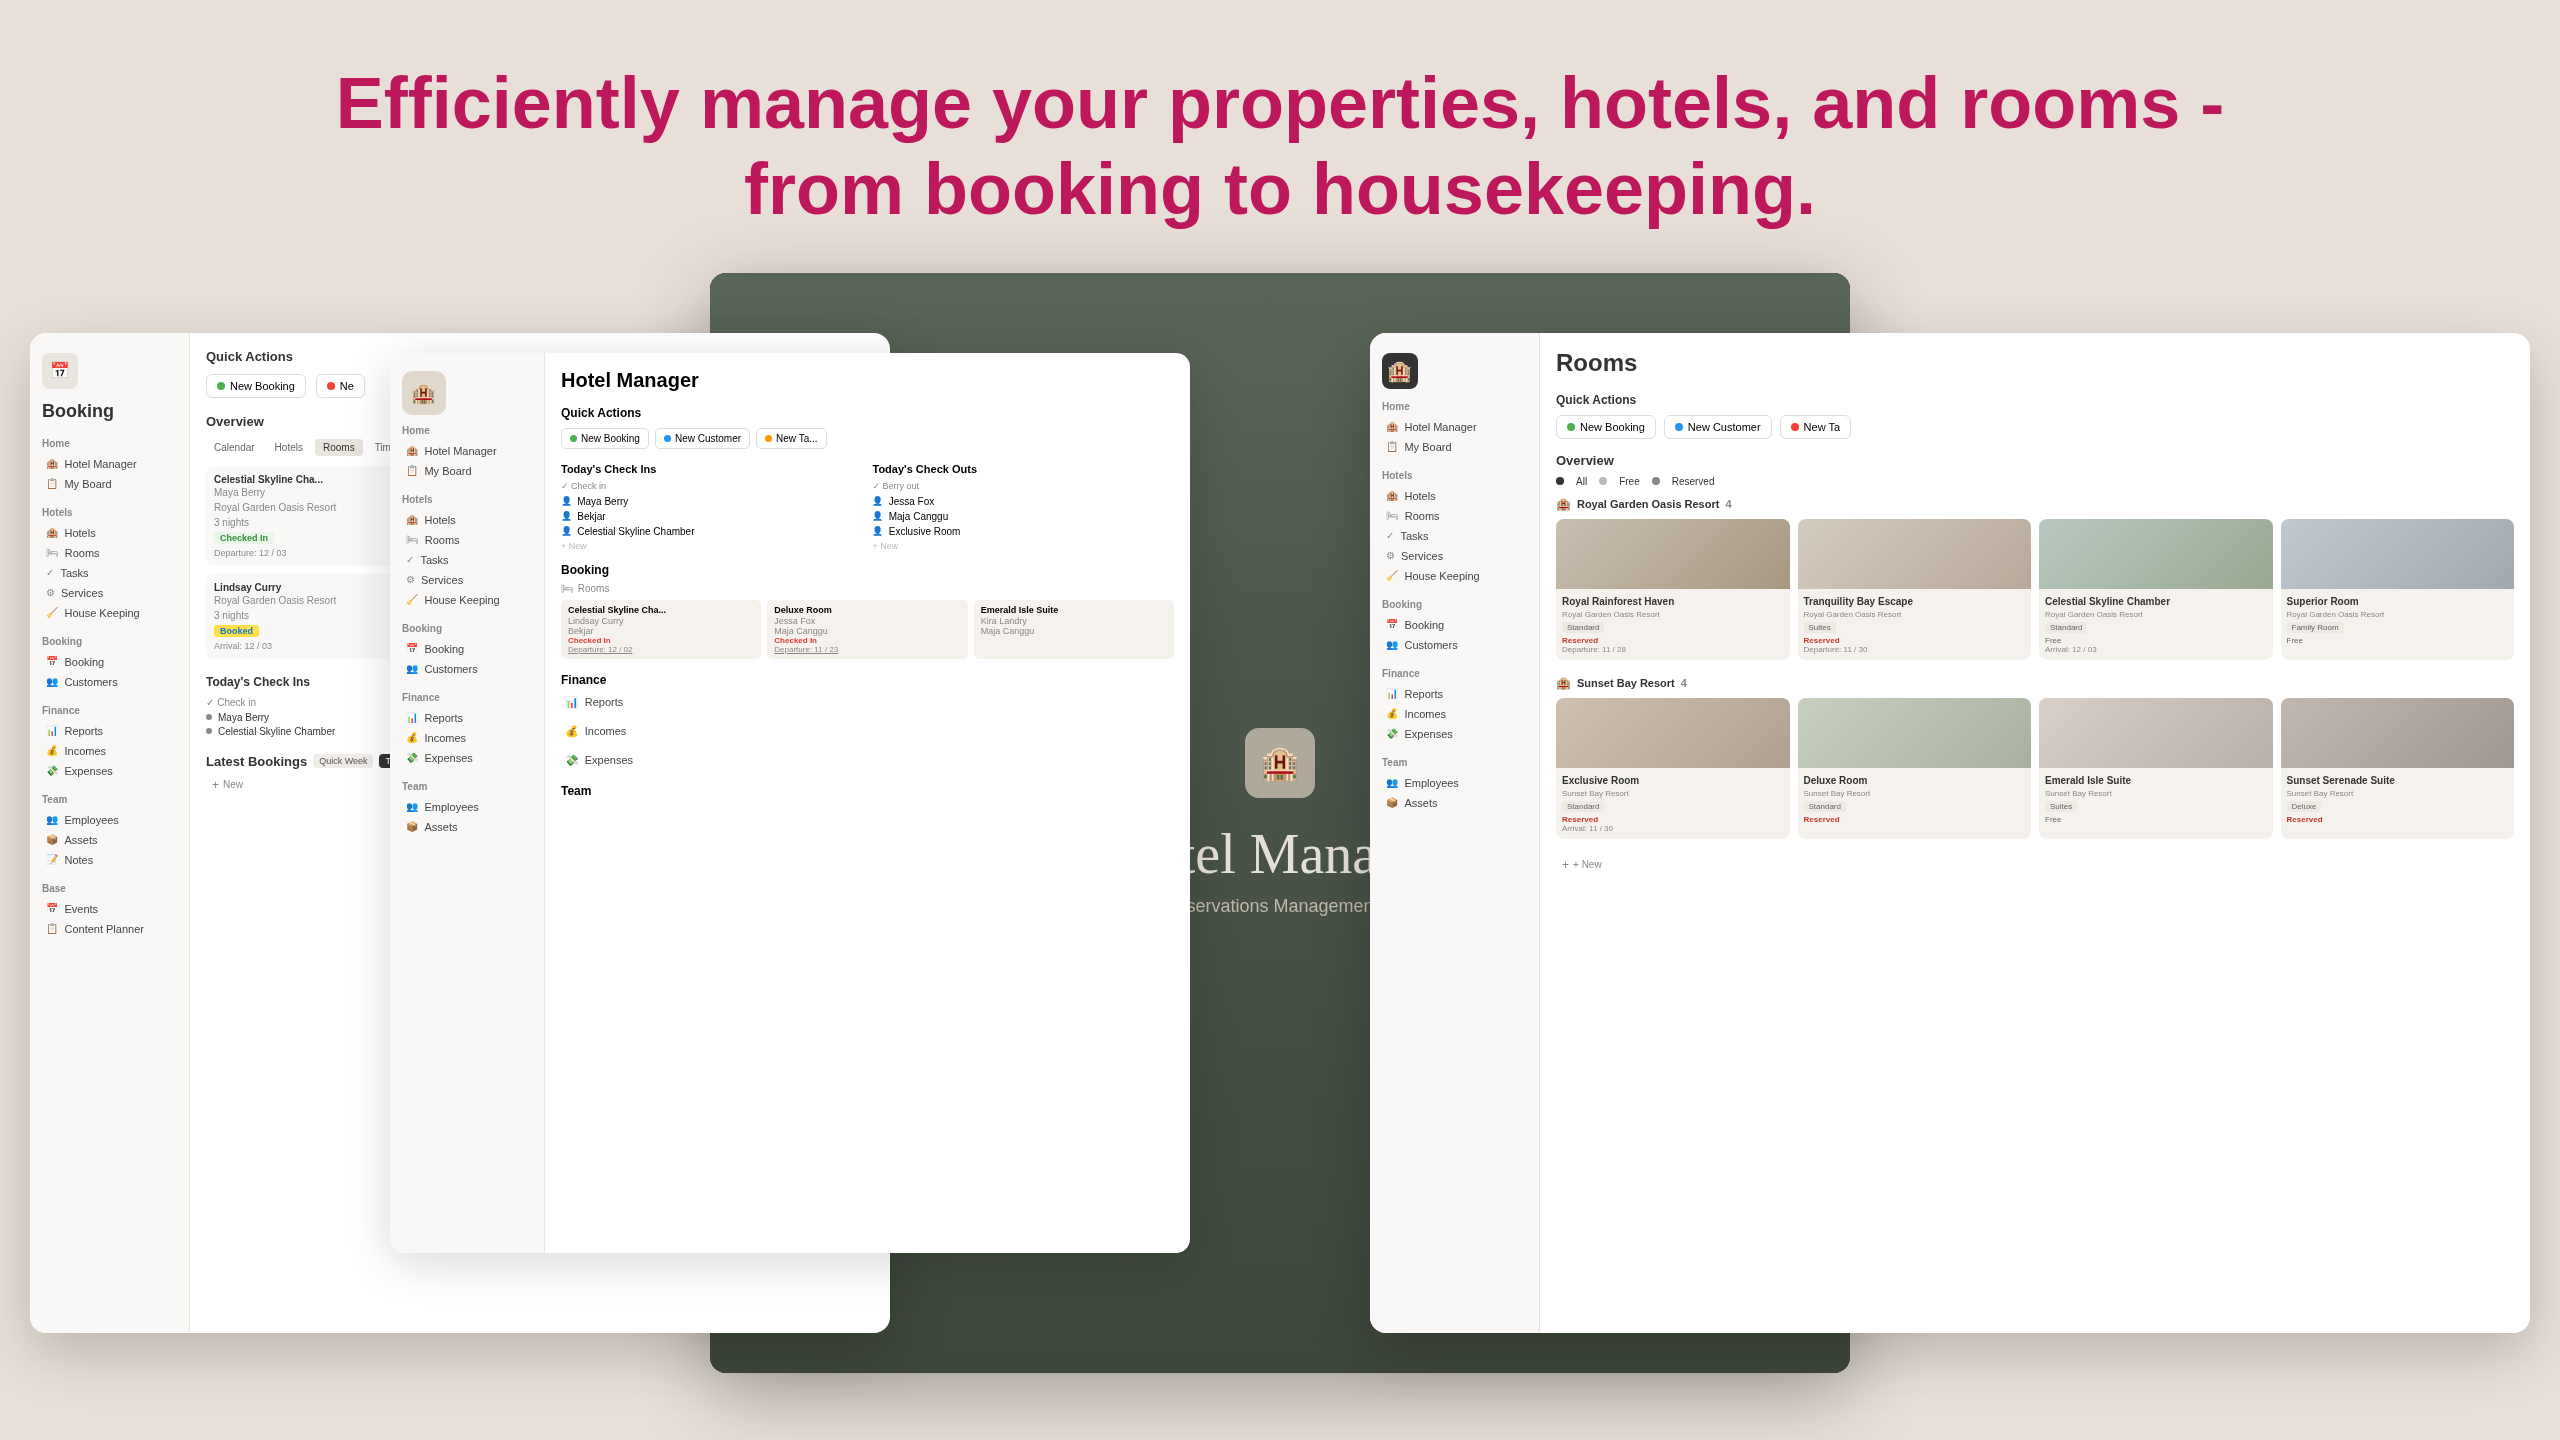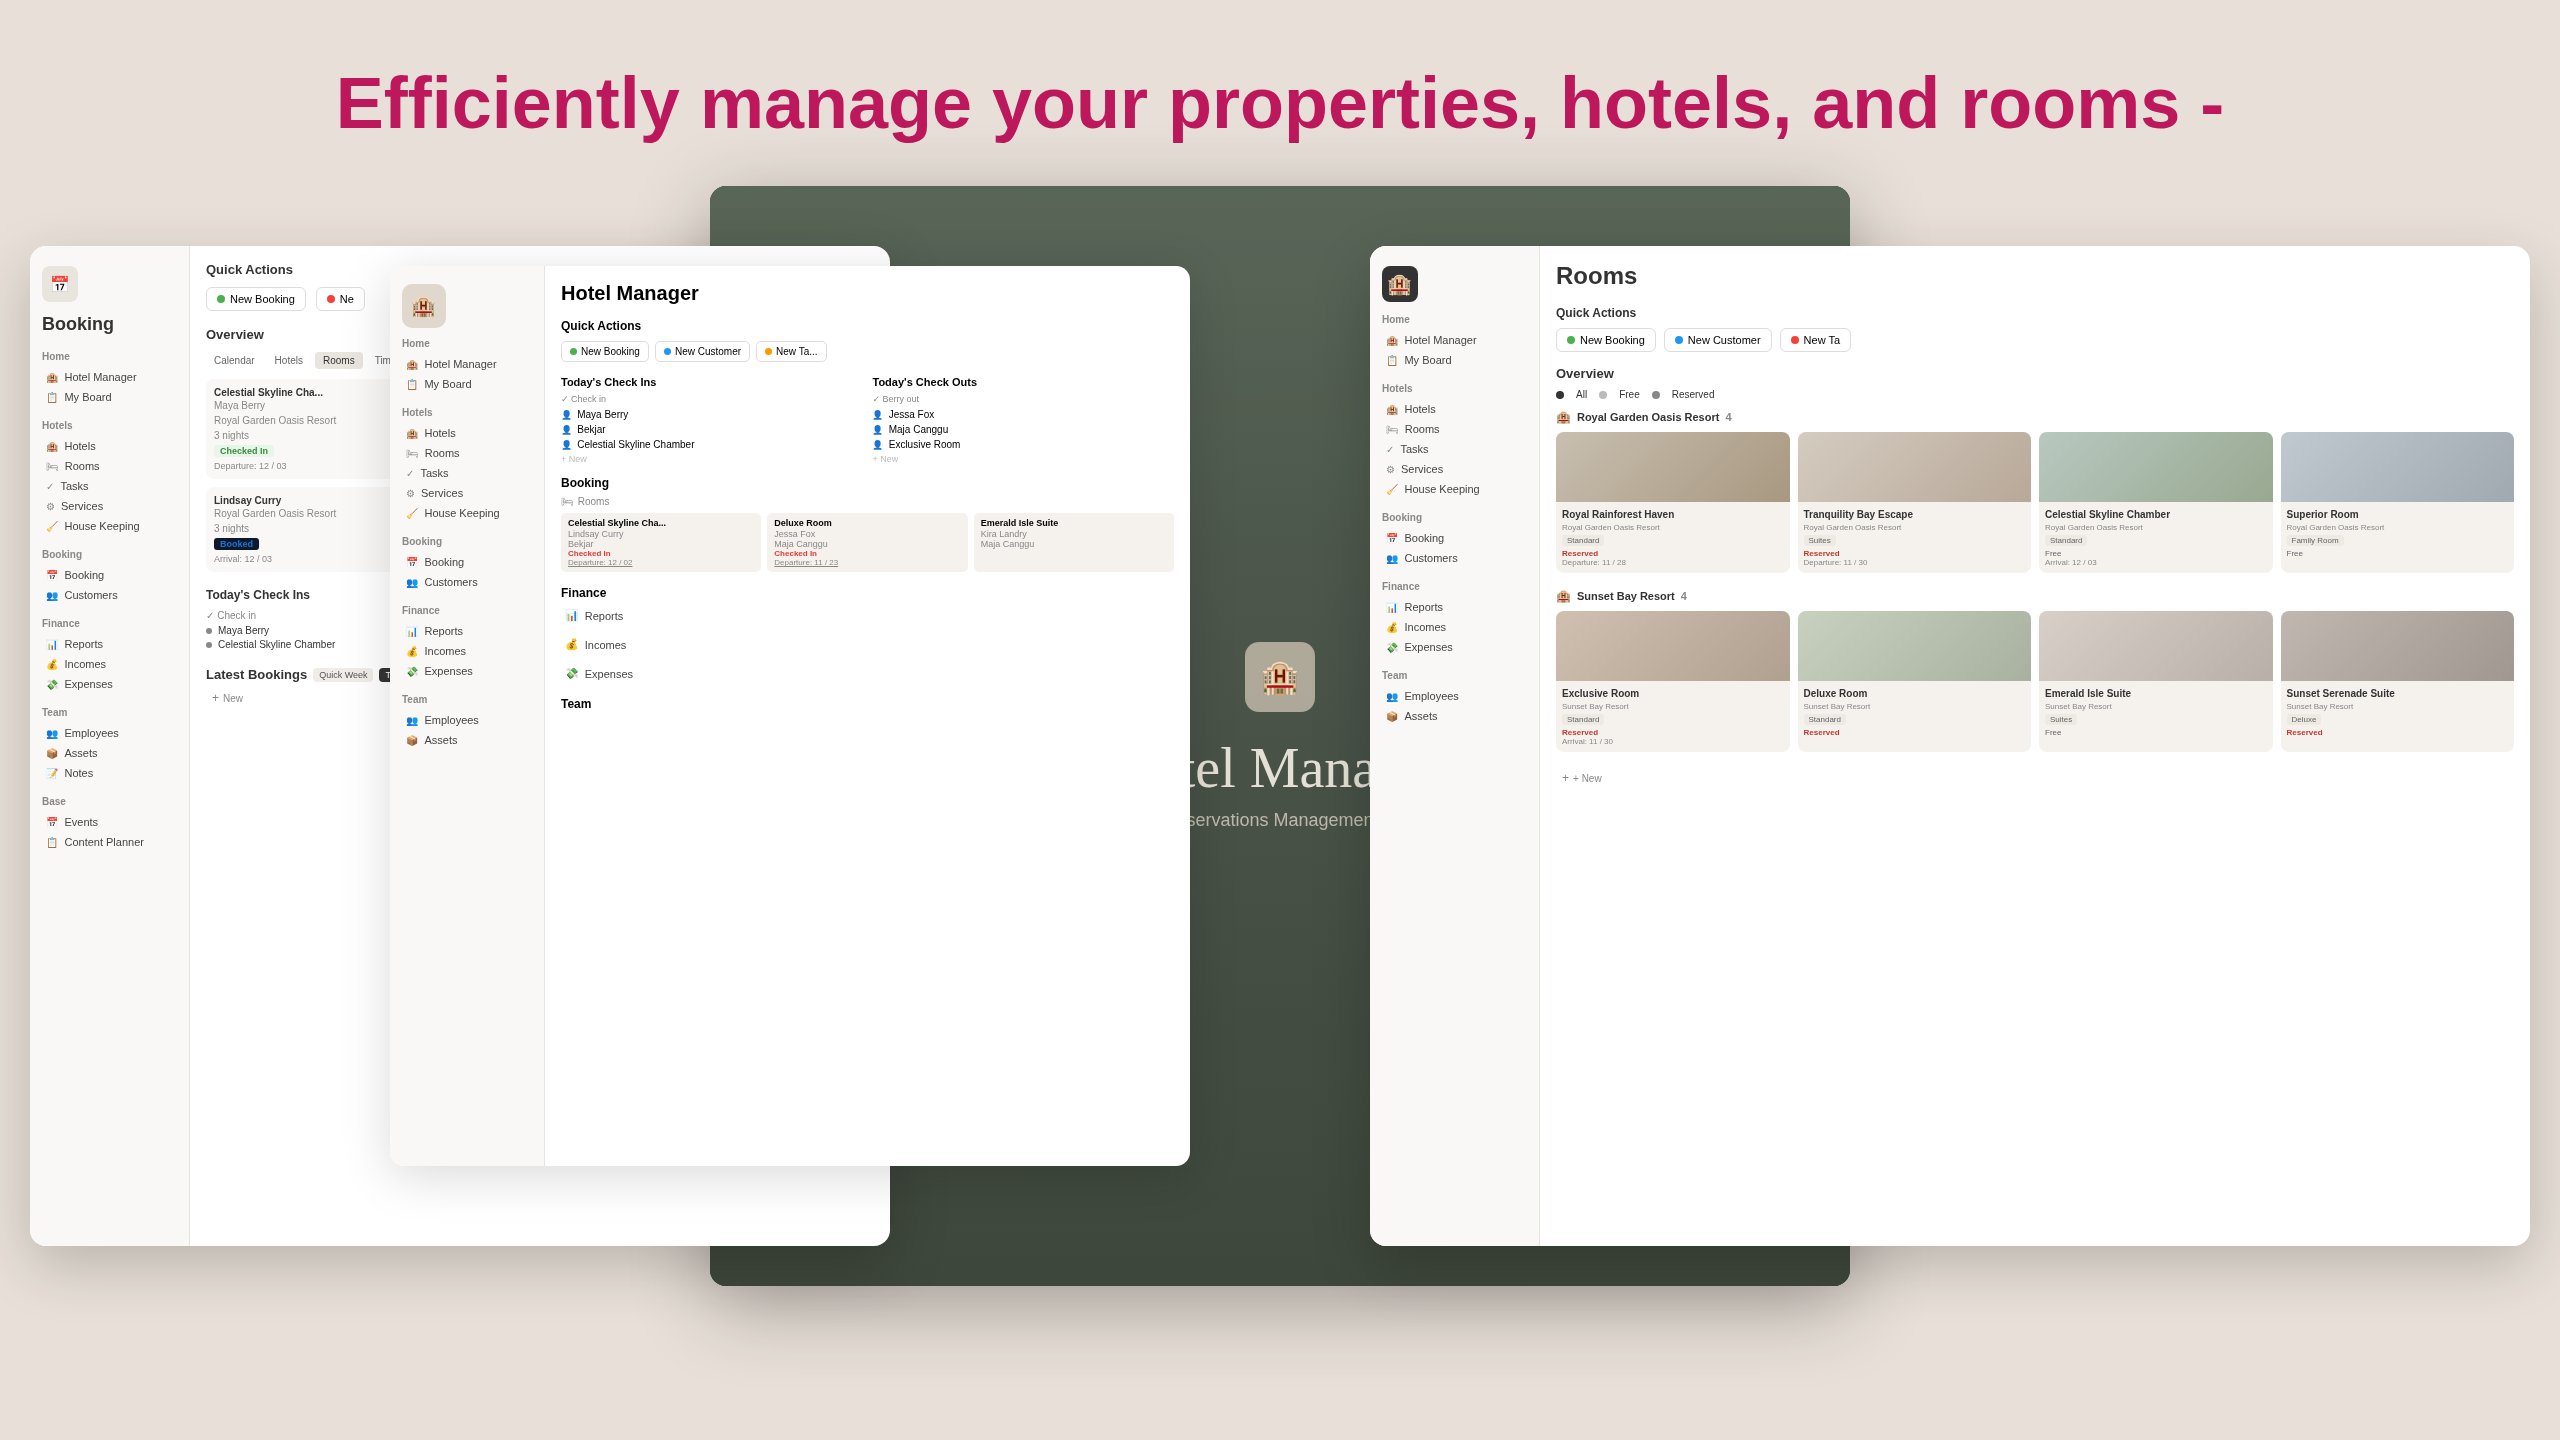--- a/index.html
+++ b/index.html
@@ -193,21 +193,21 @@
     .booking-card-hotel { color: #888; margin-bottom: 4px; }
     .booking-card-nights { color: #888; margin-bottom: 4px; }
     .status-badge {
       display: inline-block;
       padding: 1px 6px;
       border-radius: 3px;
       font-size: 9px;
       font-weight: 600;
     }
     .status-checked-in { background: #e8f5e9; color: #388e3c; }
-    .status-booked { background: #0f172a; color: #1976d2; }
+    .status-booked { background: #fde047; color: #1976d2; }
     .booking-card-dates { color: #888; font-size: 9px; margin-top: 4px; }
 
     .checkins-section { margin-top: 10px; }
     .checkins-title { font-size: 12px; font-weight: 600; margin-bottom: 8px; }
     .checkin-item {
       display: flex;
       gap: 6px;
       align-items: center;
       font-size: 10px;
       margin-bottom: 3px;
@@ -516,20 +516,21 @@
     .booking-cell-detail { color: #888; }
     .booking-cell-status-red { color: #e53935; font-size: 8px; font-weight: 600; }
     .booking-cell-date { color: #888; font-size: 8px; text-decoration: underline; }
   </style>
 </head>
 <body>
 
 <div class="header-section">
   <h1 class="header-title">
     <span>Efficiently manage your properties, hotels, and rooms -</span><br>
+    <span>from booking to housekeeping.</span>
   </h1>
 </div>
 
 <div class="screenshots-container">
 
   <div class="screenshot-middle">
     <div class="middle-inner">
       <div class="middle-overlay"></div>
       <div class="hotel-icon-box">
         <span>🏨</span>

